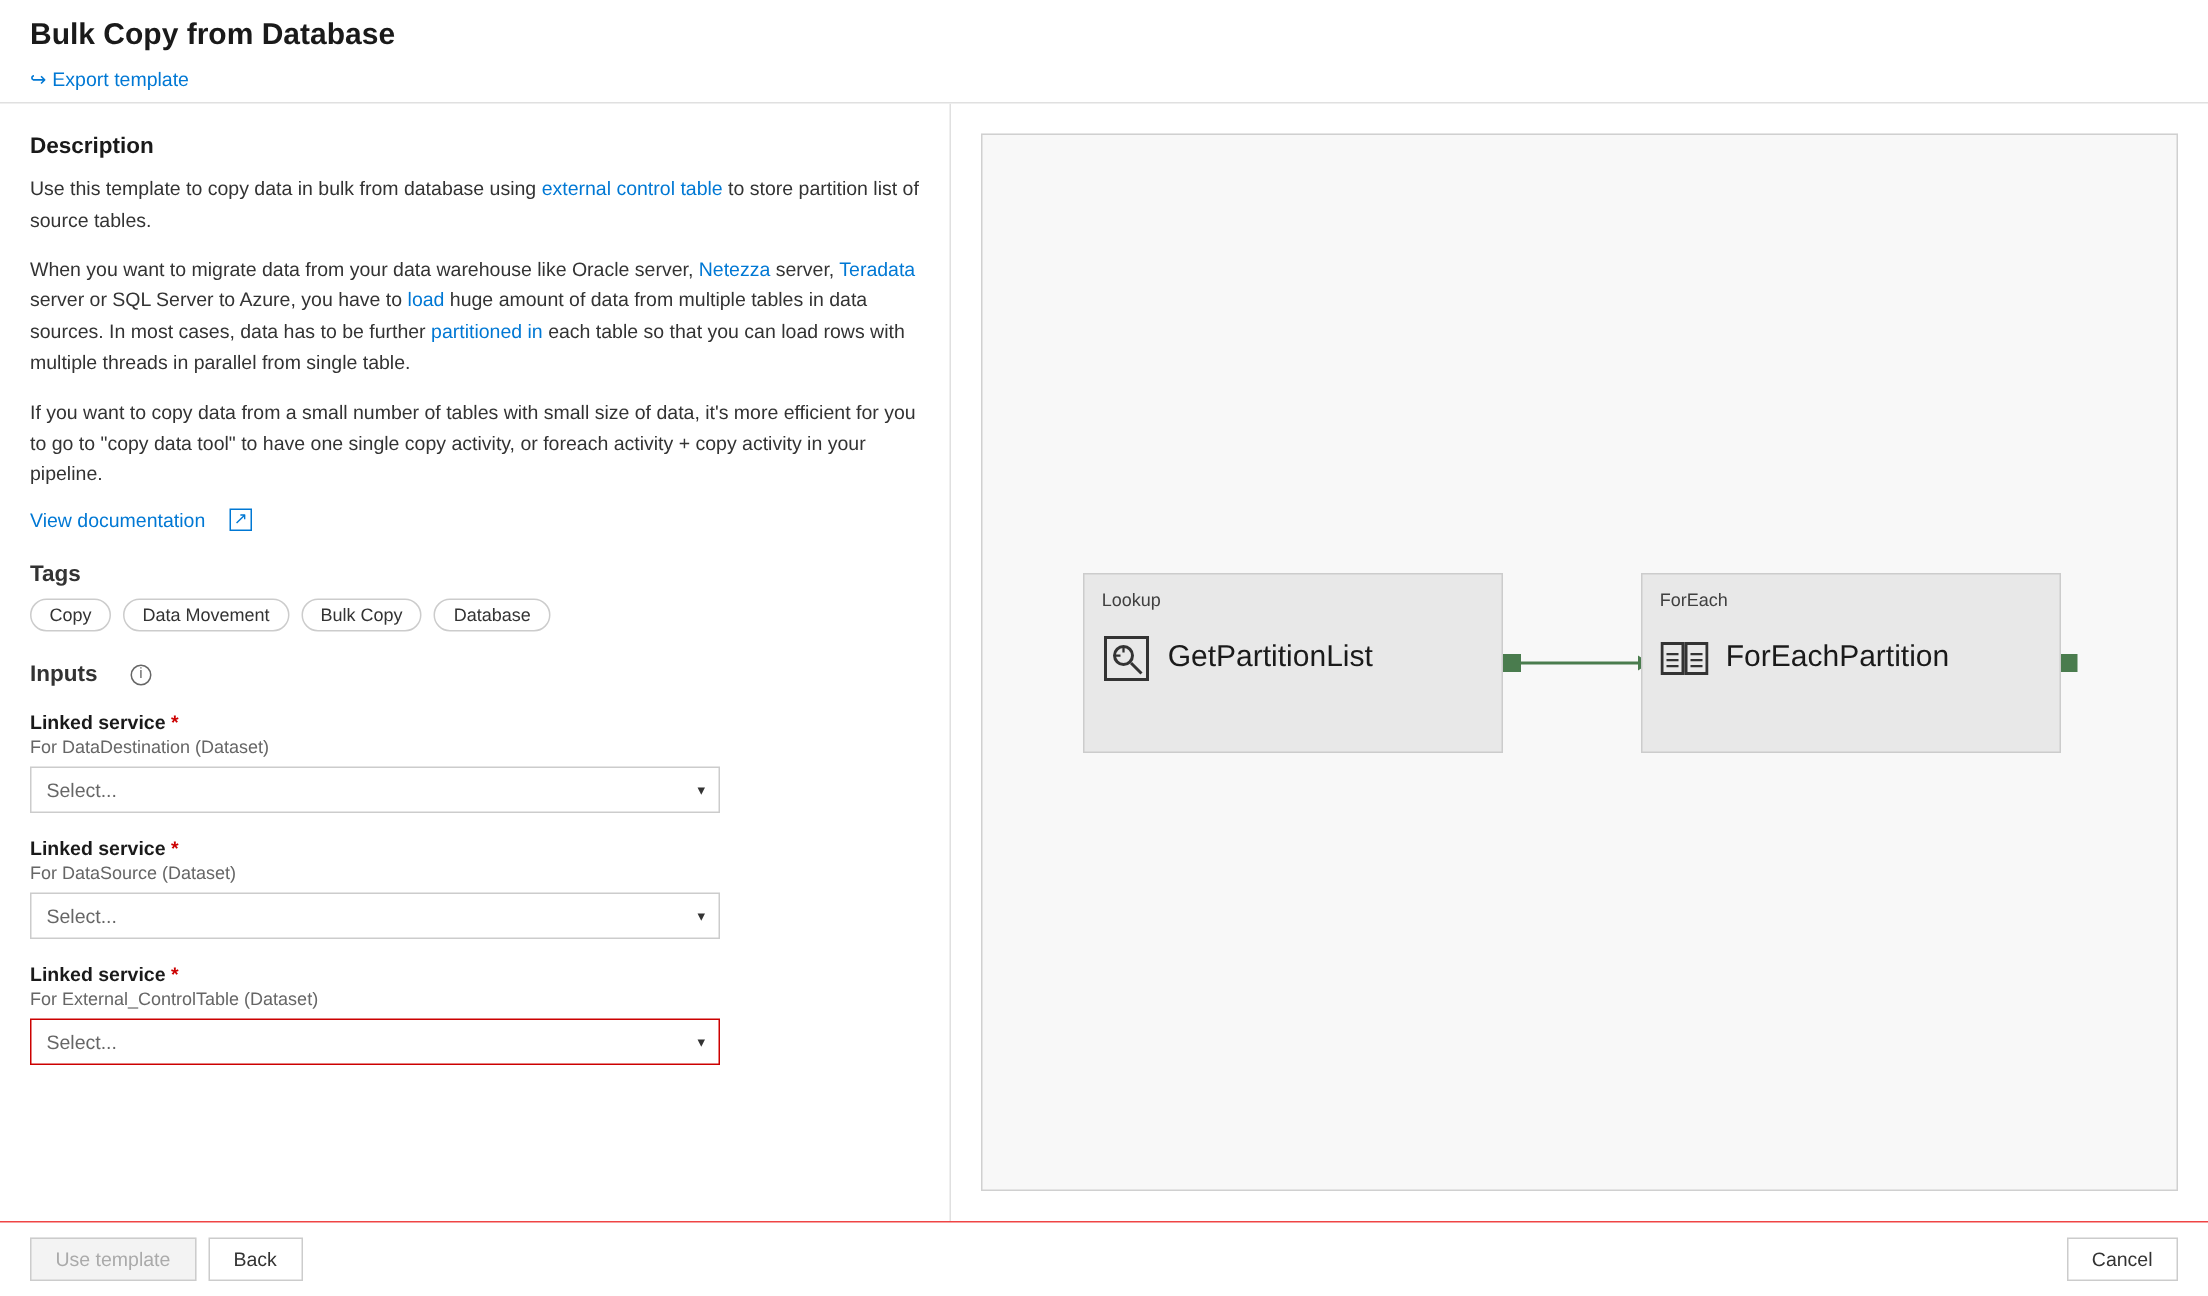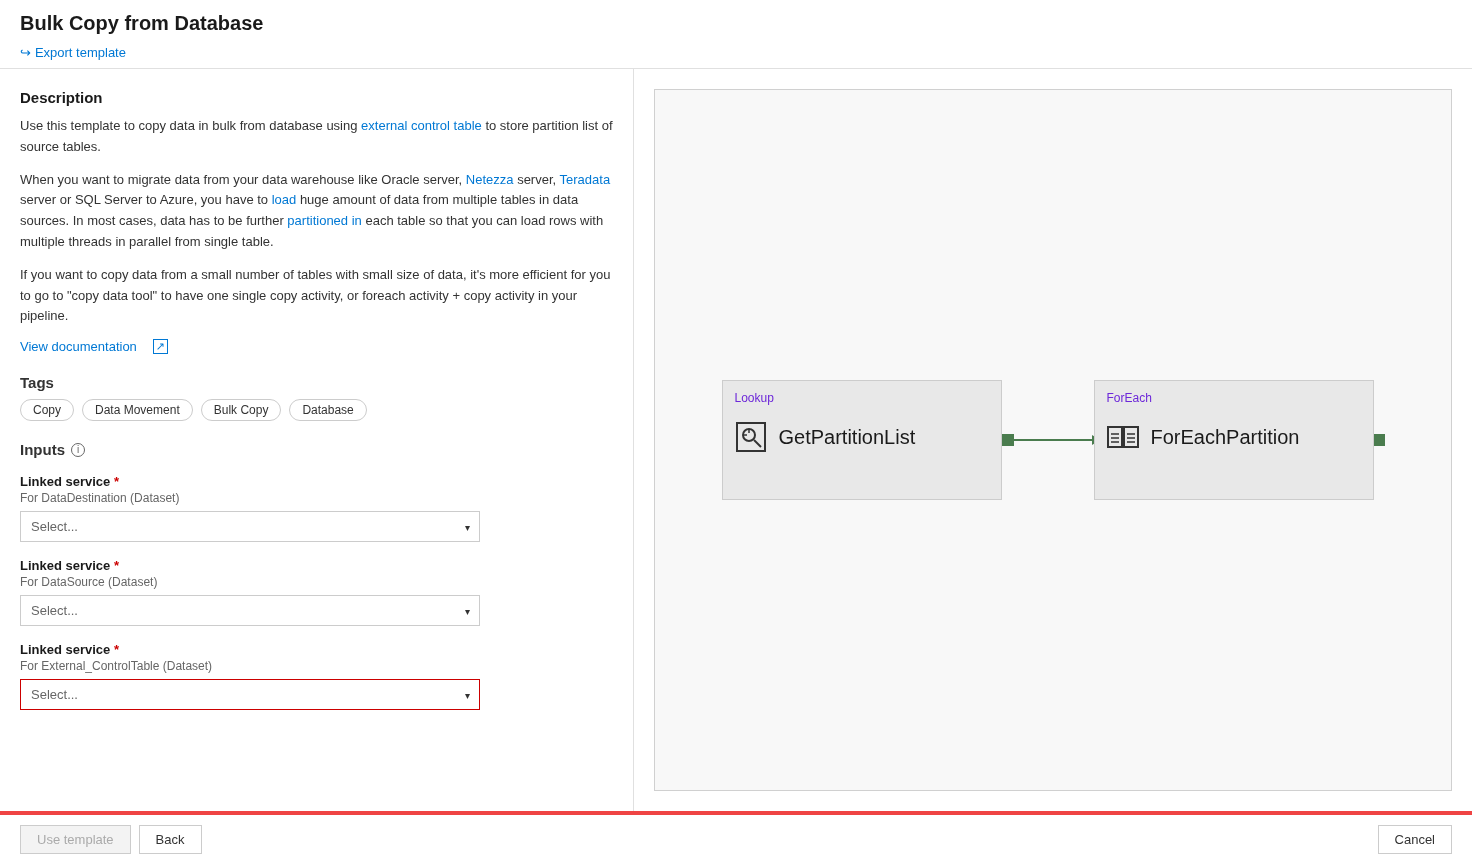--- a/index.html
+++ b/index.html
@@ -93,21 +93,21 @@
       padding: 3px 12px;
       font-size: 12px;
       color: #333;
       background: #fff;
     }
 
     .inputs-section { }
     .inputs-header {
       display: flex;
       align-items: center;
-      gap: 6px;
+      gap: 22px;
       font-size: 15px;
       font-weight: 600;
       margin-bottom: 16px;
     }
     .info-icon {
       width: 14px;
       height: 14px;
       border-radius: 50%;
       border: 1px solid #666;
       display: inline-flex;
@@ -185,21 +185,21 @@
     .pipeline-node {
       background: #e8e8e8;
       border: 1px solid #ccc;
       width: 280px;
       min-height: 120px;
       padding: 10px 12px;
       position: relative;
     }
     .node-type-label {
       font-size: 12px;
-      color: #6d28d9;
+      color: #404040;
       margin-bottom: 8px;
     }
     .node-body {
       display: flex;
       align-items: center;
       gap: 12px;
       padding: 8px 0;
     }
     .node-icon {
       width: 32px;
@@ -225,21 +225,21 @@
       background: #4a7c4e;
       border-radius: 0;
       flex-shrink: 0;
     }
 
     .bottom-bar {
       display: flex;
       align-items: center;
       justify-content: space-between;
       padding: 10px 20px;
-      border-top: 4px solid #ef4444;
+      border-top: 1px solid #ef4444;
       flex-shrink: 0;
       background: #fff;
     }
     .bottom-left { display: flex; gap: 8px; }
     .btn {
       padding: 6px 16px;
       font-size: 13px;
       cursor: pointer;
       border: 1px solid #ccc;
       background: #fff;

